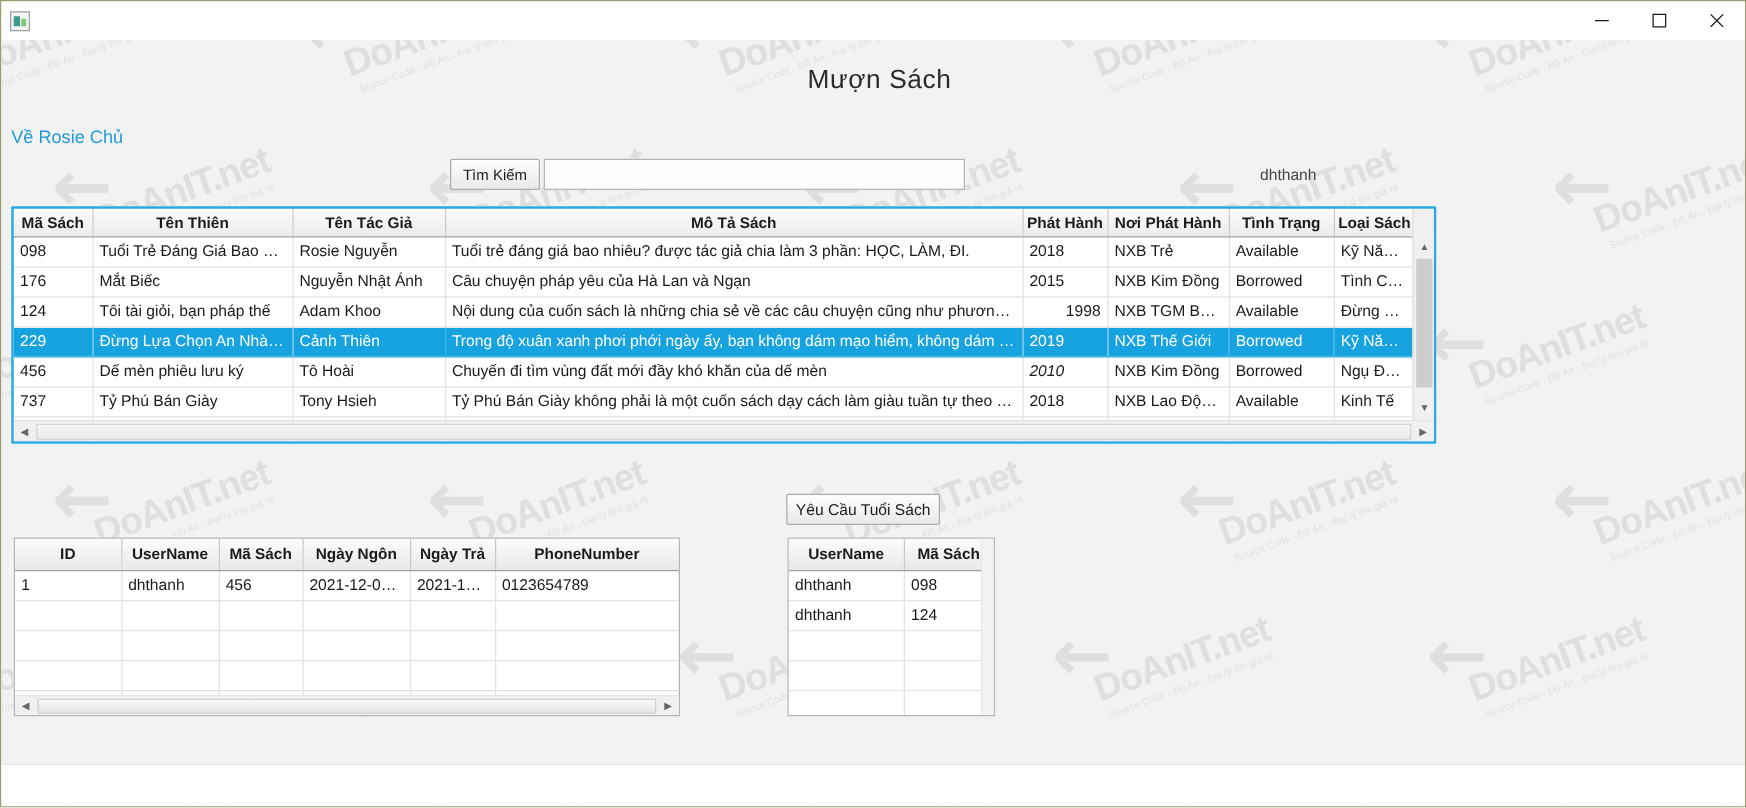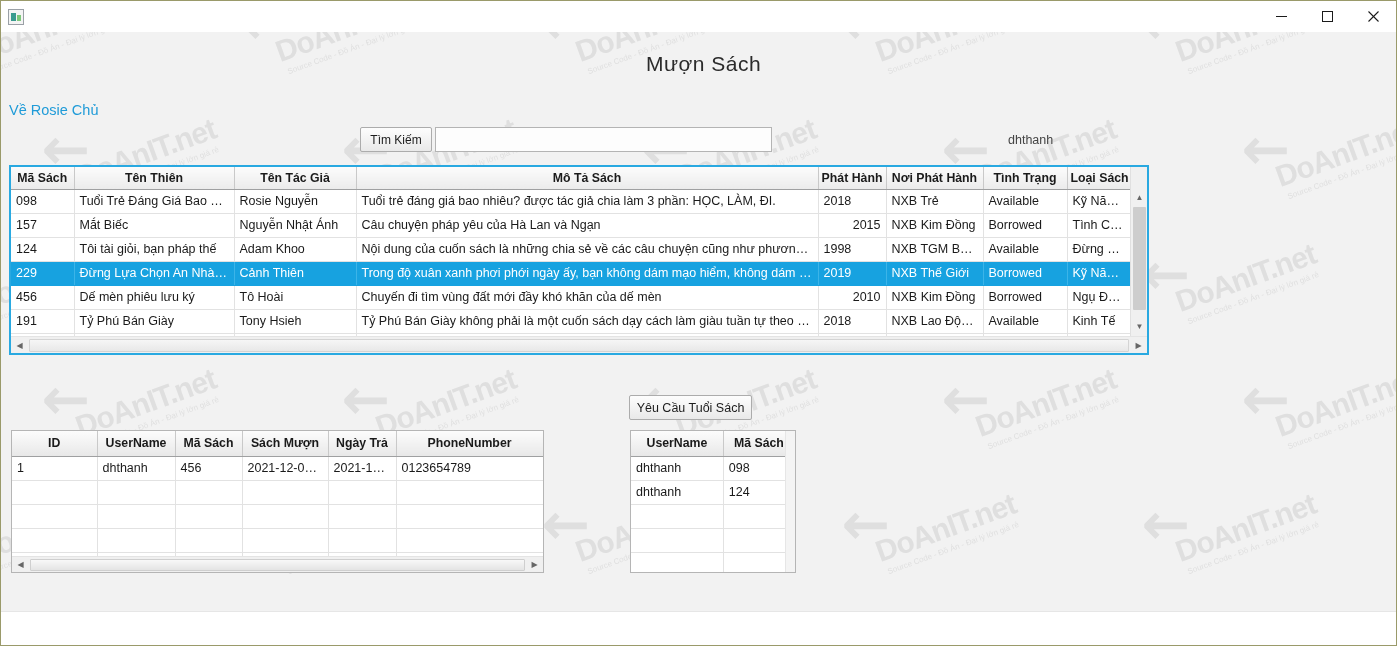--- a/index.html
+++ b/index.html
@@ -439,61 +439,61 @@
                 <td style="text-align: left;">098</td>
                 <td>Tuổi Trẻ Đáng Giá Bao N...</td>
                 <td>Rosie Nguyễn</td>
                 <td>Tuổi trẻ đáng giá bao nhiêu? được tác giả chia làm 3 phần: HỌC, LÀM, ĐI.</td>
                 <td style="text-align: left;">2018</td>
                 <td>NXB Trẻ</td>
                 <td>Available</td>
                 <td>Kỹ Năng Số</td>
               </tr>
               <tr>
-                <td style="text-align: left;">157</td>
+                <td style="text-align: left;">176</td>
                 <td>Mắt Biếc</td>
                 <td>Nguyễn Nhật Ánh</td>
                 <td>Câu chuyện pháp yêu của Hà Lan và Ngạn</td>
-                <td style="text-align: right;">2015</td>
+                <td style="text-align: left;">2015</td>
                 <td>NXB Kim Đồng</td>
                 <td>Borrowed</td>
                 <td>Tình Cảm</td>
               </tr>
               <tr>
                 <td style="text-align: left;">124</td>
                 <td>Tôi tài giỏi, bạn pháp thế</td>
                 <td>Adam Khoo</td>
                 <td>Nội dung của cuốn sách là những chia sẻ về các câu chuyện cũng như phương pháp...</td>
-                <td style="text-align: left;">1998</td>
+                <td style="text-align: right;">1998</td>
                 <td>NXB TGM Boo...</td>
                 <td>Available</td>
                 <td>Đừng Dục</td>
               </tr>
               <tr class="row-sel">
                 <td style="text-align: left;">229</td>
                 <td>Đừng Lựa Chọn An Nhàn ...</td>
                 <td>Cảnh Thiên</td>
                 <td>Trong độ xuân xanh phơi phới ngày ấy, bạn không dám mạo hiểm, không dám nổ l...</td>
                 <td style="text-align: left;">2019</td>
                 <td>NXB Thế Giới</td>
                 <td>Borrowed</td>
                 <td>Kỹ Năng Số</td>
               </tr>
               <tr>
                 <td style="text-align: left;">456</td>
                 <td>Dế mèn phiêu lưu ký</td>
                 <td>Tô Hoài</td>
                 <td>Chuyến đi tìm vùng đất mới đầy khó khăn của dế mèn</td>
-                <td style="text-align: right;">2010</td>
+                <td style="text-align: left; font-style: italic;">2010</td>
                 <td>NXB Kim Đồng</td>
                 <td>Borrowed</td>
                 <td>Ngụ Đừng</td>
               </tr>
               <tr>
-                <td style="text-align: left;">191</td>
+                <td style="text-align: left;">737</td>
                 <td>Tỷ Phú Bán Giày</td>
                 <td>Tony Hsieh</td>
                 <td>Tỷ Phú Bán Giày không phải là một cuốn sách dạy cách làm giàu tuần tự theo các b...</td>
                 <td style="text-align: left;">2018</td>
                 <td>NXB Lao Độn...</td>
                 <td>Available</td>
                 <td>Kinh Tế</td>
               </tr>
               <tr>
                 <td style="text-align: left;">521</td>
@@ -530,21 +530,21 @@
             <col style="width:67px">
           <col style="width:86px">
             <col style="width:68px">
             <col style="width:147px">
         </colgroup>
         <thead>
             <tr id="histHead">
               <th>ID</th>
               <th>UserName</th>
               <th>Mã Sách</th>
-              <th>Sách Mượn</th>
+              <th>Ngày Ngôn</th>
               <th>Ngày Trả</th>
               <th>PhoneNumber</th>
             </tr>
           </thead>
         <tbody id="histBody">
             <tr>
               <td>1</td>
               <td>dhthanh</td>
               <td>456</td>
               <td>2021-12-08 0...</td>

